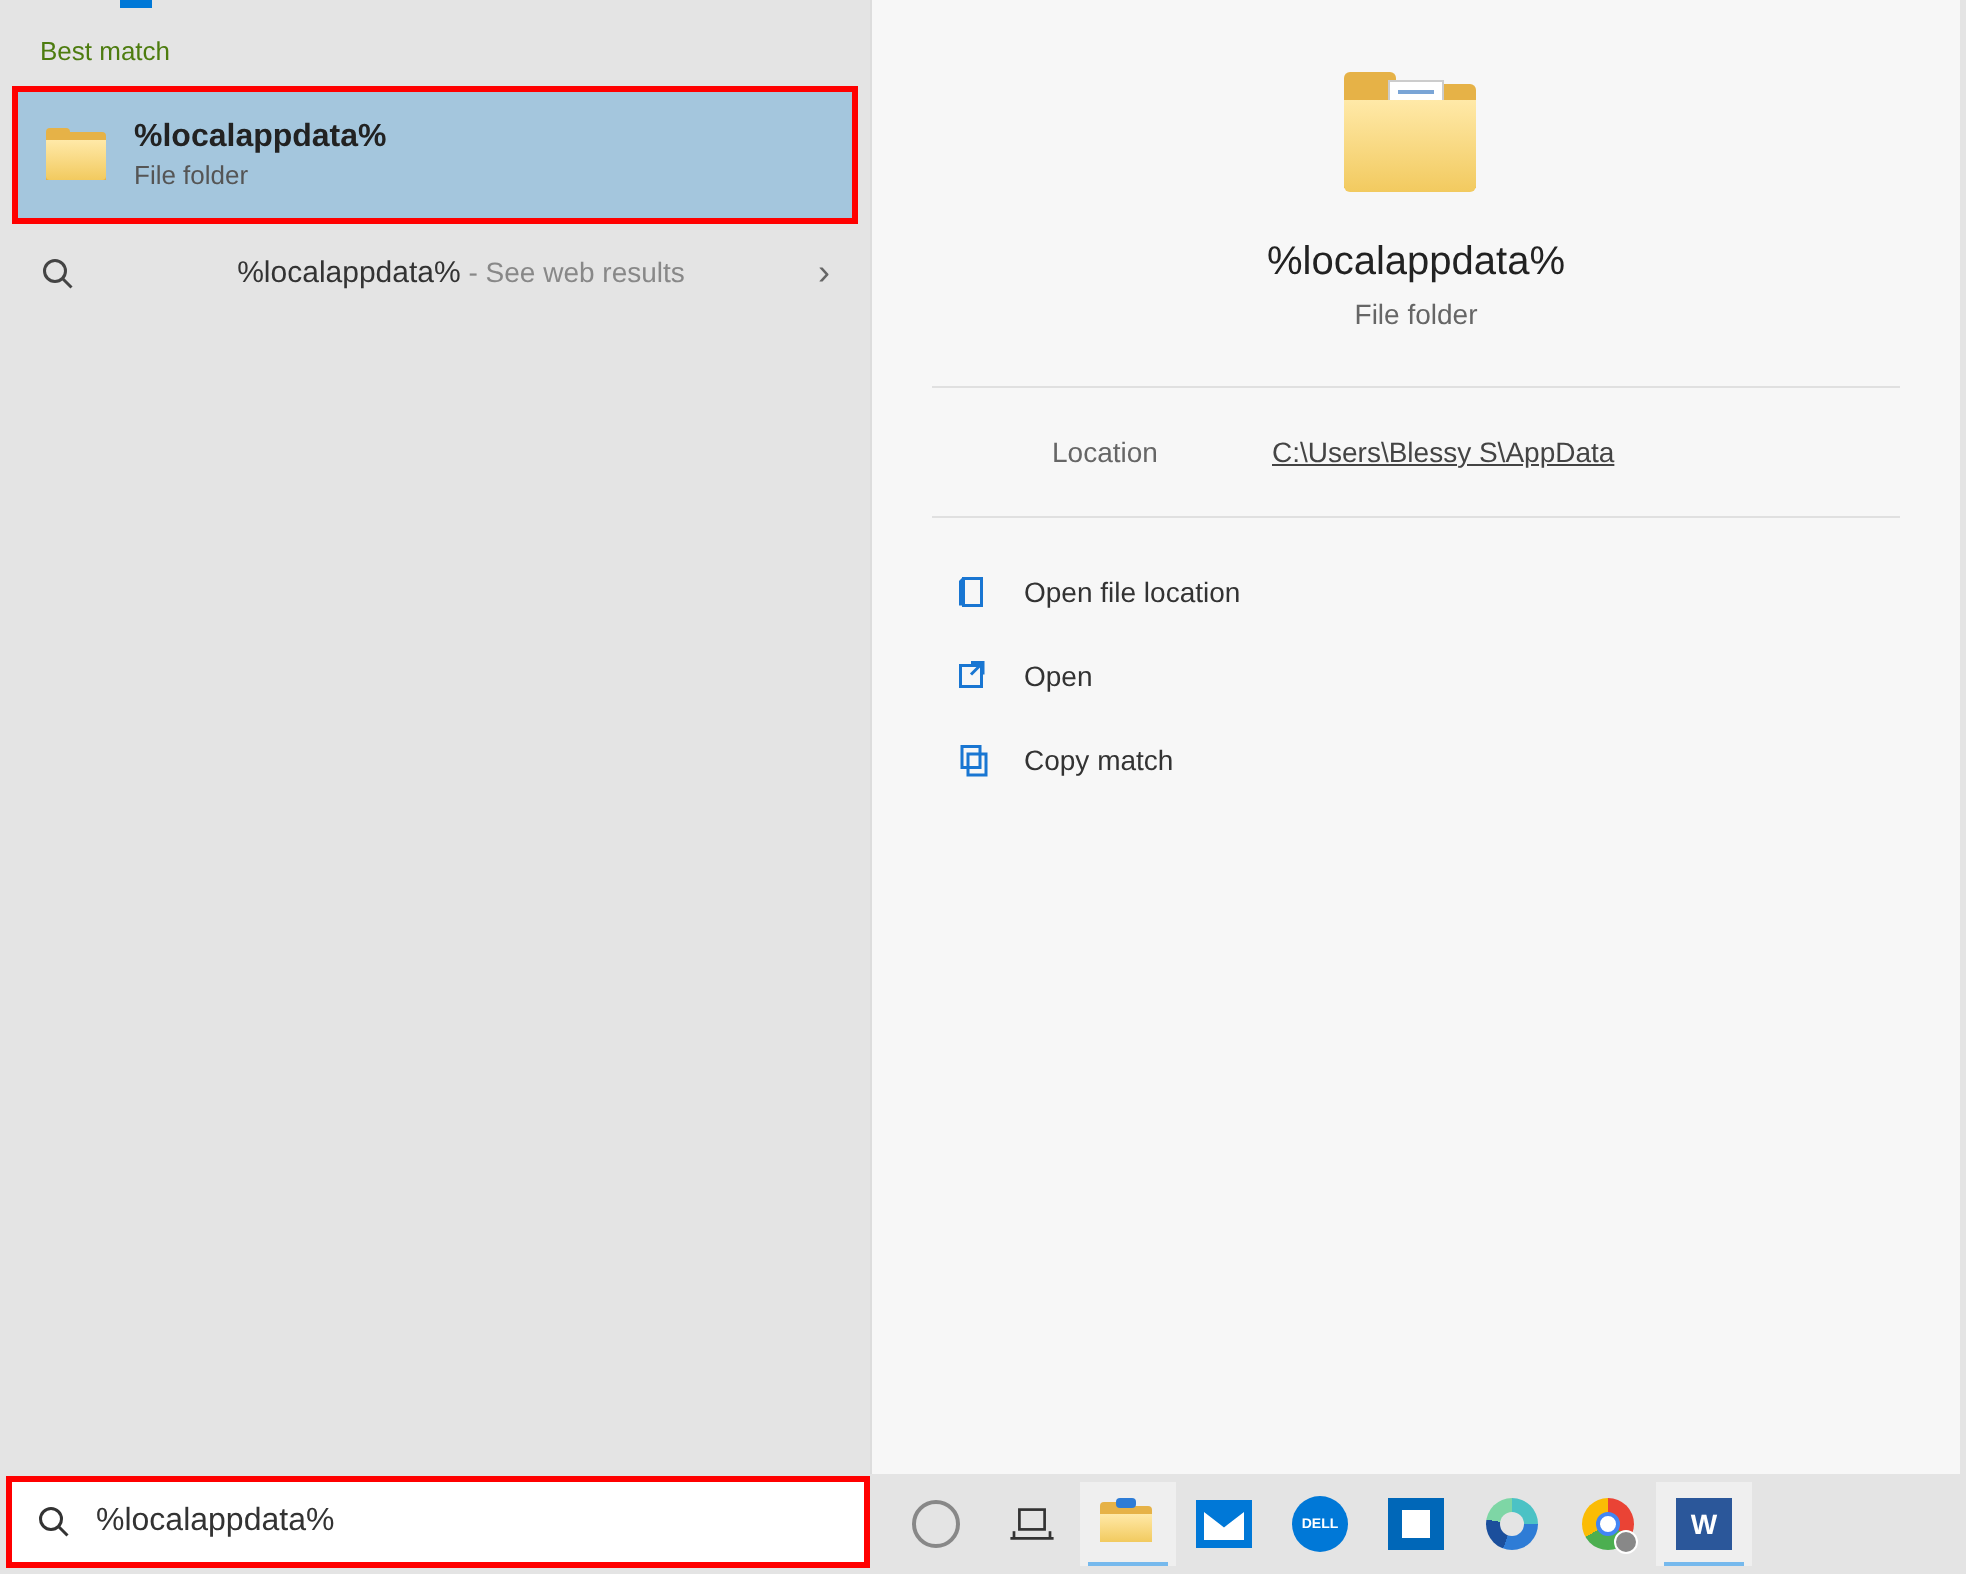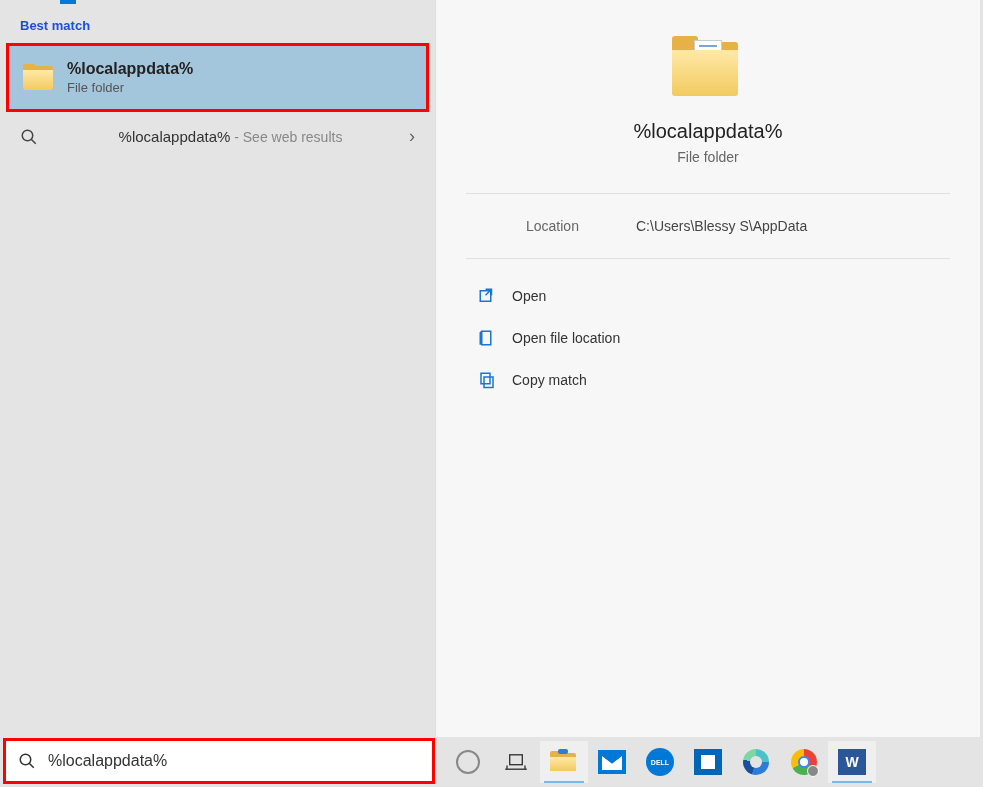--- a/index.html
+++ b/index.html
@@ -28,22 +28,22 @@
       position: absolute;
       top: 0;
       left: 60px;
       width: 16px;
       height: 4px;
       background: #0078d7;
     }
     
     .section-header {
       font-size: 13px;
-      font-weight: 700;
-      color: #1d4ed8;
+      font-weight: 400;
+      color: #4d7c0f;
       padding: 18px 17px 10px 20px;
     }
     
     .result-item {
       display: flex;
       align-items: center;
       padding: 12px 20px;
       cursor: pointer;
     }
     
@@ -94,21 +94,21 @@
     .folder-icon-large .paper { position:absolute; left:22px; top:4px; width:28px; height:42px; background:#fff; border:1px solid #ccc; }
     .folder-icon-large .paper::before { content:""; position:absolute; left:4px; right:4px; top:4px; bottom:4px; background:repeating-linear-gradient(#7aa5d6 0 2px, transparent 2px 6px); }
     
     .preview-title { font-size: 20px; color: #222; font-weight: 400; }
     .preview-sub { font-size: 14px; color: #666; margin-top: 6px; }
     
     .divider { height: 1px; background: #e0e0e0; margin: 0 30px; }
     
     .location-row { display: flex; padding: 24px 42px; font-size: 14px; margin-left: 48px; }
     .loc-label { width: 110px; color: #666; }
-    .loc-value { color: #444; cursor: pointer; }
+    .loc-value { color: #444; text-decoration: underline; cursor: pointer; }
     
     .actions { padding: 16px 42px; }
     .action { display: flex; align-items: center; padding: 12px 0; font-size: 14px; color: #333; cursor: pointer; }
     .action svg, .action .ico { width: 18px; height: 18px; margin-right: 16px; flex-shrink:0; }
     
     
     .search-bar {
       position: absolute;
       left: 3px;
       bottom: 3px;
@@ -215,32 +215,32 @@
   <div class="location-row">
     <div class="loc-label">Location</div>
     <div class="loc-value">C:\Users\Blessy S\AppData</div>
   </div>
 
   <div class="divider"></div>
 
   <div class="actions">
     <div class="action">
       <svg class="ico" viewBox="0 0 24 24" fill="none" stroke="#1976d2" stroke-width="2">
+        <rect x="5" y="3" width="12" height="18"></rect>
+          <path d="M5 3 L3 5 v16"></path>
+      </svg>
+      <span>Open file location</span>
+    </div>
+    <div class="action">
+      <svg class="ico" viewBox="0 0 24 24" fill="none" stroke="#1976d2" stroke-width="2">
         <rect x="3" y="5" width="14" height="14"></rect>
           <path d="M10 3h8v8"></path>
           <path d="M18 3l-8 8"></path>
       </svg>
       <span>Open</span>
-    </div>
-    <div class="action">
-      <svg class="ico" viewBox="0 0 24 24" fill="none" stroke="#1976d2" stroke-width="2">
-        <rect x="5" y="3" width="12" height="18"></rect>
-          <path d="M5 3 L3 5 v16"></path>
-      </svg>
-      <span>Open file location</span>
     </div>
     <div class="action">
       <svg class="ico" viewBox="0 0 24 24" fill="none" stroke="#1976d2" stroke-width="2">
         <rect x="8" y="8" width="12" height="14"></rect>
           <rect x="4" y="3" width="12" height="14"></rect>
       </svg>
       <span>Copy match</span>
     </div>
   </div>
 </div>

